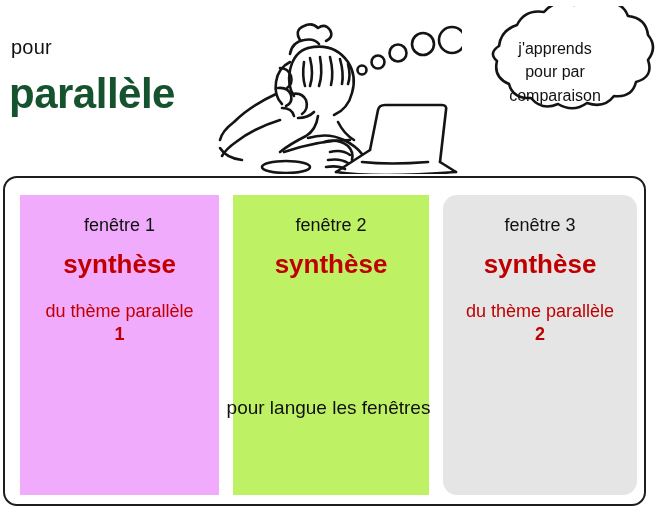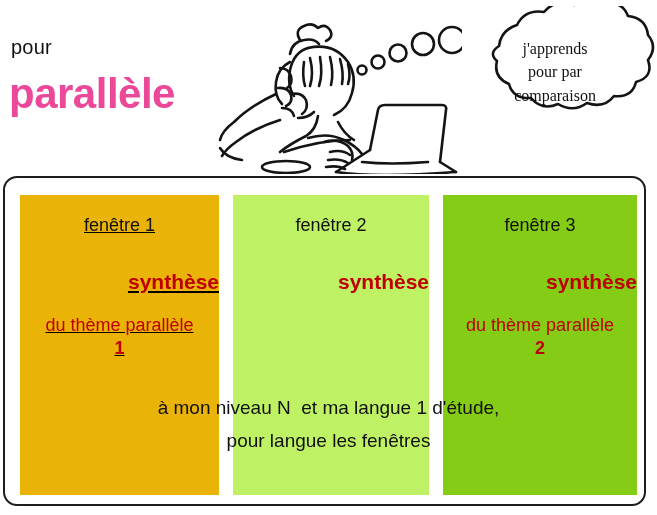--- a/index.html
+++ b/index.html
@@ -27,21 +27,21 @@
     left: 11px; top: 36px;
     font-size: 20px;
     color: #111111;
     letter-spacing: 0.2px;
   }
   #mode-title {
     position: absolute;
     left: 9px; top: 70px;
     font-size: 42px;
     font-weight: bold;
-    color: #ec4899;
+    color: #14532d;
     letter-spacing: -0.5px;
   }
 
   
   #illustration {
     position: absolute;
     left: 212px; top: 2px;
     width: 250px; height: 172px;
   }
   #bubble-wrap {
@@ -56,21 +56,20 @@
     display: flex;
     flex-direction: column;
     align-items: center;
     justify-content: center;
     font-size: 16px;
     line-height: 1.45;
     color: #111111;
     text-align: center;
     padding-top: 4px;
     box-sizing: border-box;
-    font-family: Liberation Serif, serif;
   }
 
   
   #panel {
     position: absolute;
     left: 3px; top: 176px;
     width: 643px; height: 330px;
     border: 2.5px solid #1d1d1d;
     border-radius: 14px;
     box-sizing: border-box;
@@ -93,26 +92,25 @@
     text-align: center;
     padding-top: 20px;
     box-sizing: border-box;
   }
   .window-label {
     font-size: 18px;
     color: #111111;
     line-height: 1.2;
   }
   .synthese {
-    margin-top: 32px;
-    font-size: 21px;
+    margin-top: 12px;
+    font-size: 26px;
     font-weight: bold;
     color: #C00000;
     line-height: 1.2;
-    text-align: right;
   }
   .subject {
     margin-top: 20px;
     font-size: 18px;
     color: #C00000;
     line-height: 1.28;
     padding: 0 2px;
   }
   .subject .num {
     font-weight: bold;
@@ -223,45 +221,44 @@
     <div id="bubble-text">
       <span>j'apprends</span>
       <span>pour par</span>
       <span>comparaison</span>
     </div>
   </div>
 </div>
 
 <div id="panel"></div>
 
-<div class="column" id="col-1" style="background: #eab308; text-decoration: underline;">
+<div class="column" id="col-1" style="background: #f0abfc;">
   <div class="col-inner">
     <div class="window-label">fenêtre 1</div>
     <div class="synthese">synthèse</div>
     <div class="subject">
       <span>du thème parallèle</span>
       <span class="num">1</span>
     </div>
   </div>
 </div>
 
 <div class="column" id="col-2" style="background: #bef264;">
   <div class="col-inner">
     <div class="window-label">fenêtre 2</div>
     <div class="synthese">synthèse</div>
   </div>
 </div>
 
-<div class="column" id="col-3" style="background: #84cc16;">
+<div class="column" id="col-3" style="background: #e5e5e5; border-radius: 14px;">
   <div class="col-inner">
     <div class="window-label">fenêtre 3</div>
     <div class="synthese">synthèse</div>
     <div class="subject">
       <span>du thème parallèle</span>
       <span class="num">2</span>
     </div>
   </div>
 </div>
 
 <div id="caption">
-  <div>à mon niveau N  et ma langue 1 d'étude,</div>
   <div>pour langue les fenêtres</div>
 </div>
 
 </body></html>

